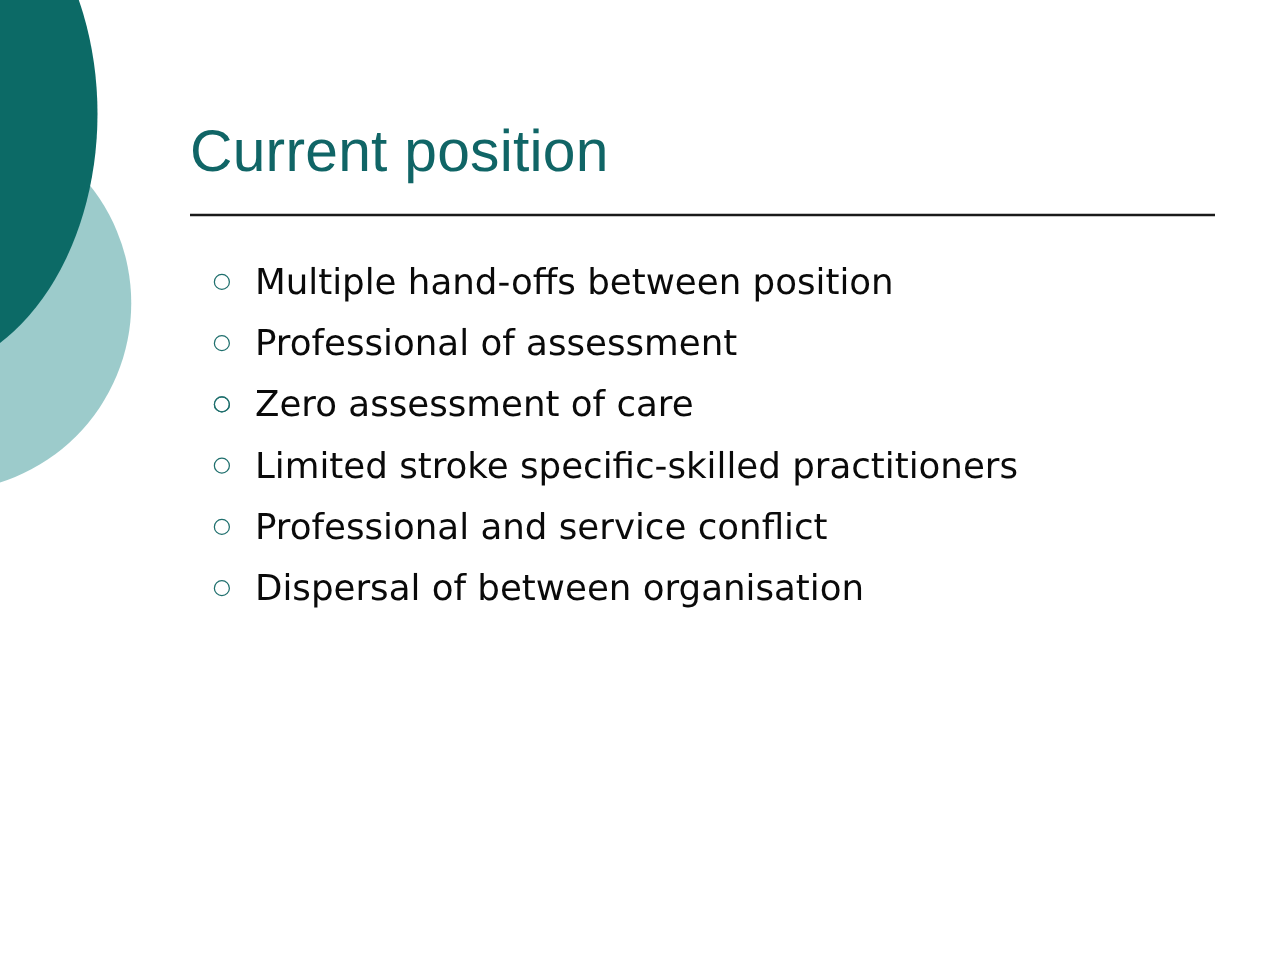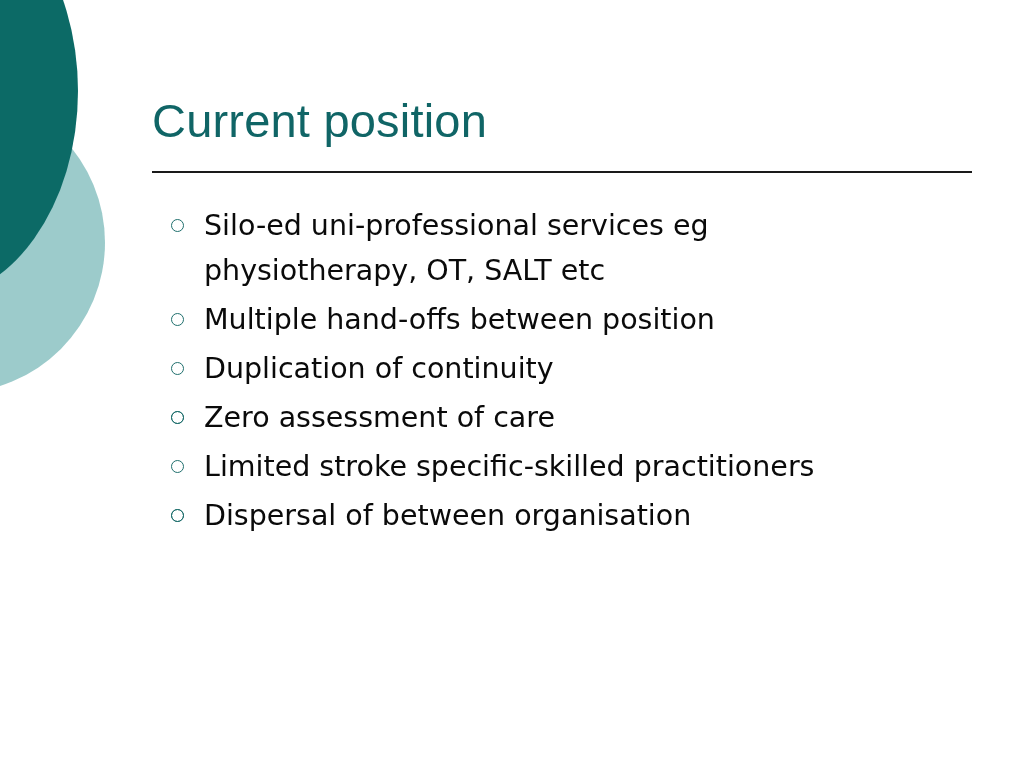--- a/index.html
+++ b/index.html
@@ -127,51 +127,48 @@
   </div>
 
   <div class="title-block">
     <h1 class="slide-title">Current position</h1>
   </div>
   <div class="title-rule"></div>
 
   <div class="body-block">
     <ul class="bullet-list">
 
-      <li class="bullet-item">
-        <span class="bullet-marker"></span>
-        <span class="bullet-text">Silo-ed uni-professional services eg physiotherapy, OT, SALT etc</span>
-      </li>
 
       <li class="bullet-item">
         <span class="bullet-marker"></span>
         <span class="bullet-text">Multiple hand-offs between position</span>
       </li>
 
       <li class="bullet-item">
         <span class="bullet-marker"></span>
-        <span class="bullet-text">Duplication of continuity</span>
+        <span class="bullet-text">Professional of assessment</span>
       </li>
 
       <li class="bullet-item">
         <span class="bullet-marker"></span>
       </li>
 
       <li class="bullet-item">
         <span class="bullet-marker"></span>
         <span class="bullet-text">Zero assessment of care</span>
       </li>
 
       <li class="bullet-item wrap-2">
         <span class="bullet-marker"></span>
         <span class="bullet-text">Limited stroke specific-skilled practitioners</span>
       </li>
 
       <li class="bullet-item">
         <span class="bullet-marker"></span>
+        <span class="bullet-text">Professional and service conflict</span>
       </li>
 
       <li class="bullet-item">
         <span class="bullet-marker"></span>
         <span class="bullet-text">Dispersal of between organisation</span>
       </li>
 
     </ul>
   </div>
 

